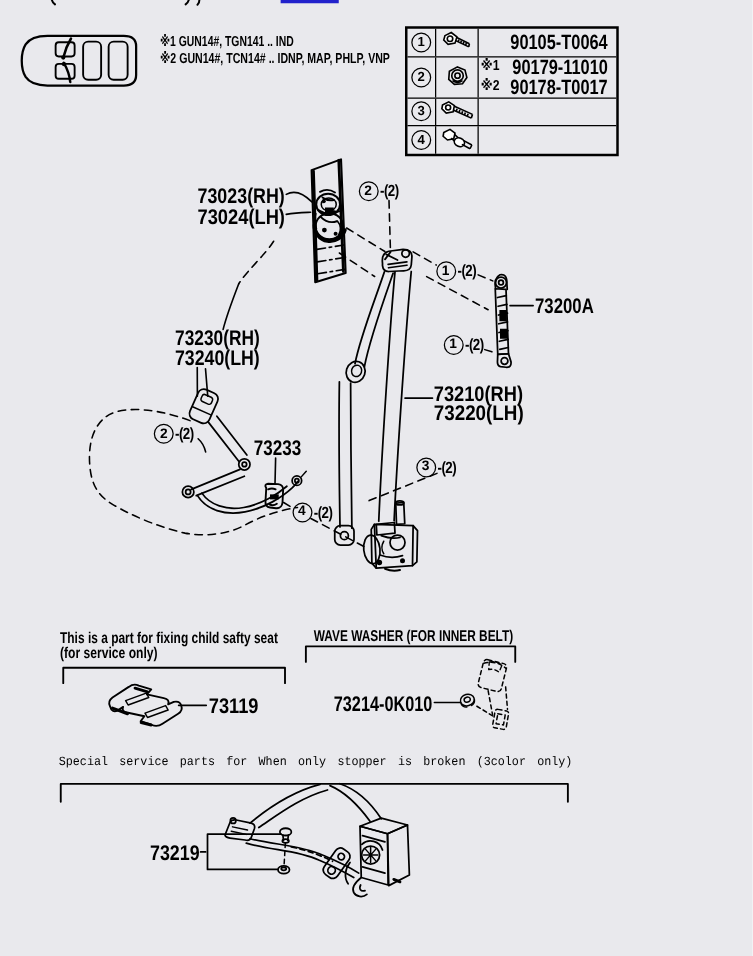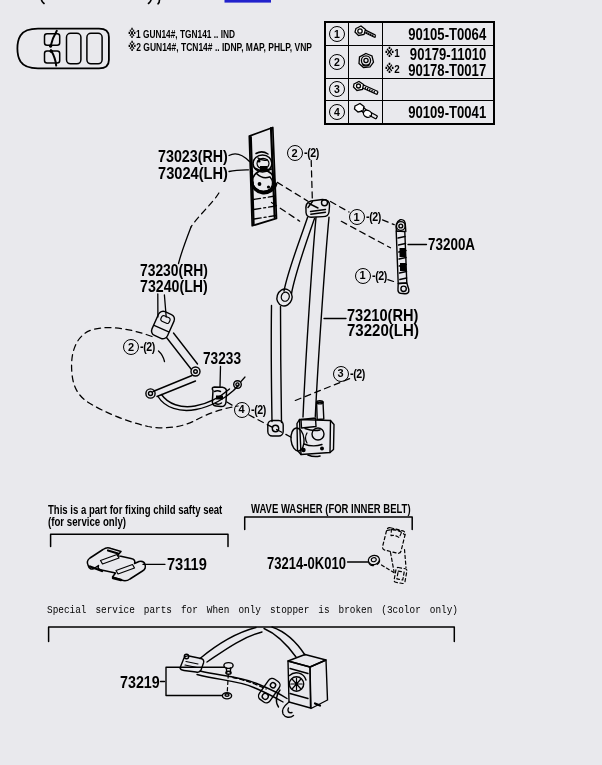--- a/index.html
+++ b/index.html
@@ -390,21 +390,16 @@
           <span class="circ">4</span>
         </div>
       <div class="fc2">
         <svg width="30" height="22" viewBox="0 0 30 22" fill="none" stroke="#000" stroke-width="1.3">
           <path d="M4,5 L9,2.5 L13,5.5 L12,10 L7,11 L3.5,8 Z" fill="#fff"></path>
           <path d="M10,9.5 L14.5,13.5 M12.5,6.5 L16.5,10"></path>
           <ellipse cx="16.5" cy="12.8" rx="4.2" ry="3.4" transform="rotate(25 16.5 12.8)" fill="#fff"></ellipse>
           <path d="M18.5,14.5 L25,18 M20,11.5 L26.5,15 M25,18 L26.5,15"></path>
         </svg>
       </div>
-      <div class="fc3">
-          <span class="pline">
-            <span class="pnum">90109-T0041</span>
-          </span>
-        </div>
     </div>
   </div>
 
 </div>
 
 </body></html>

